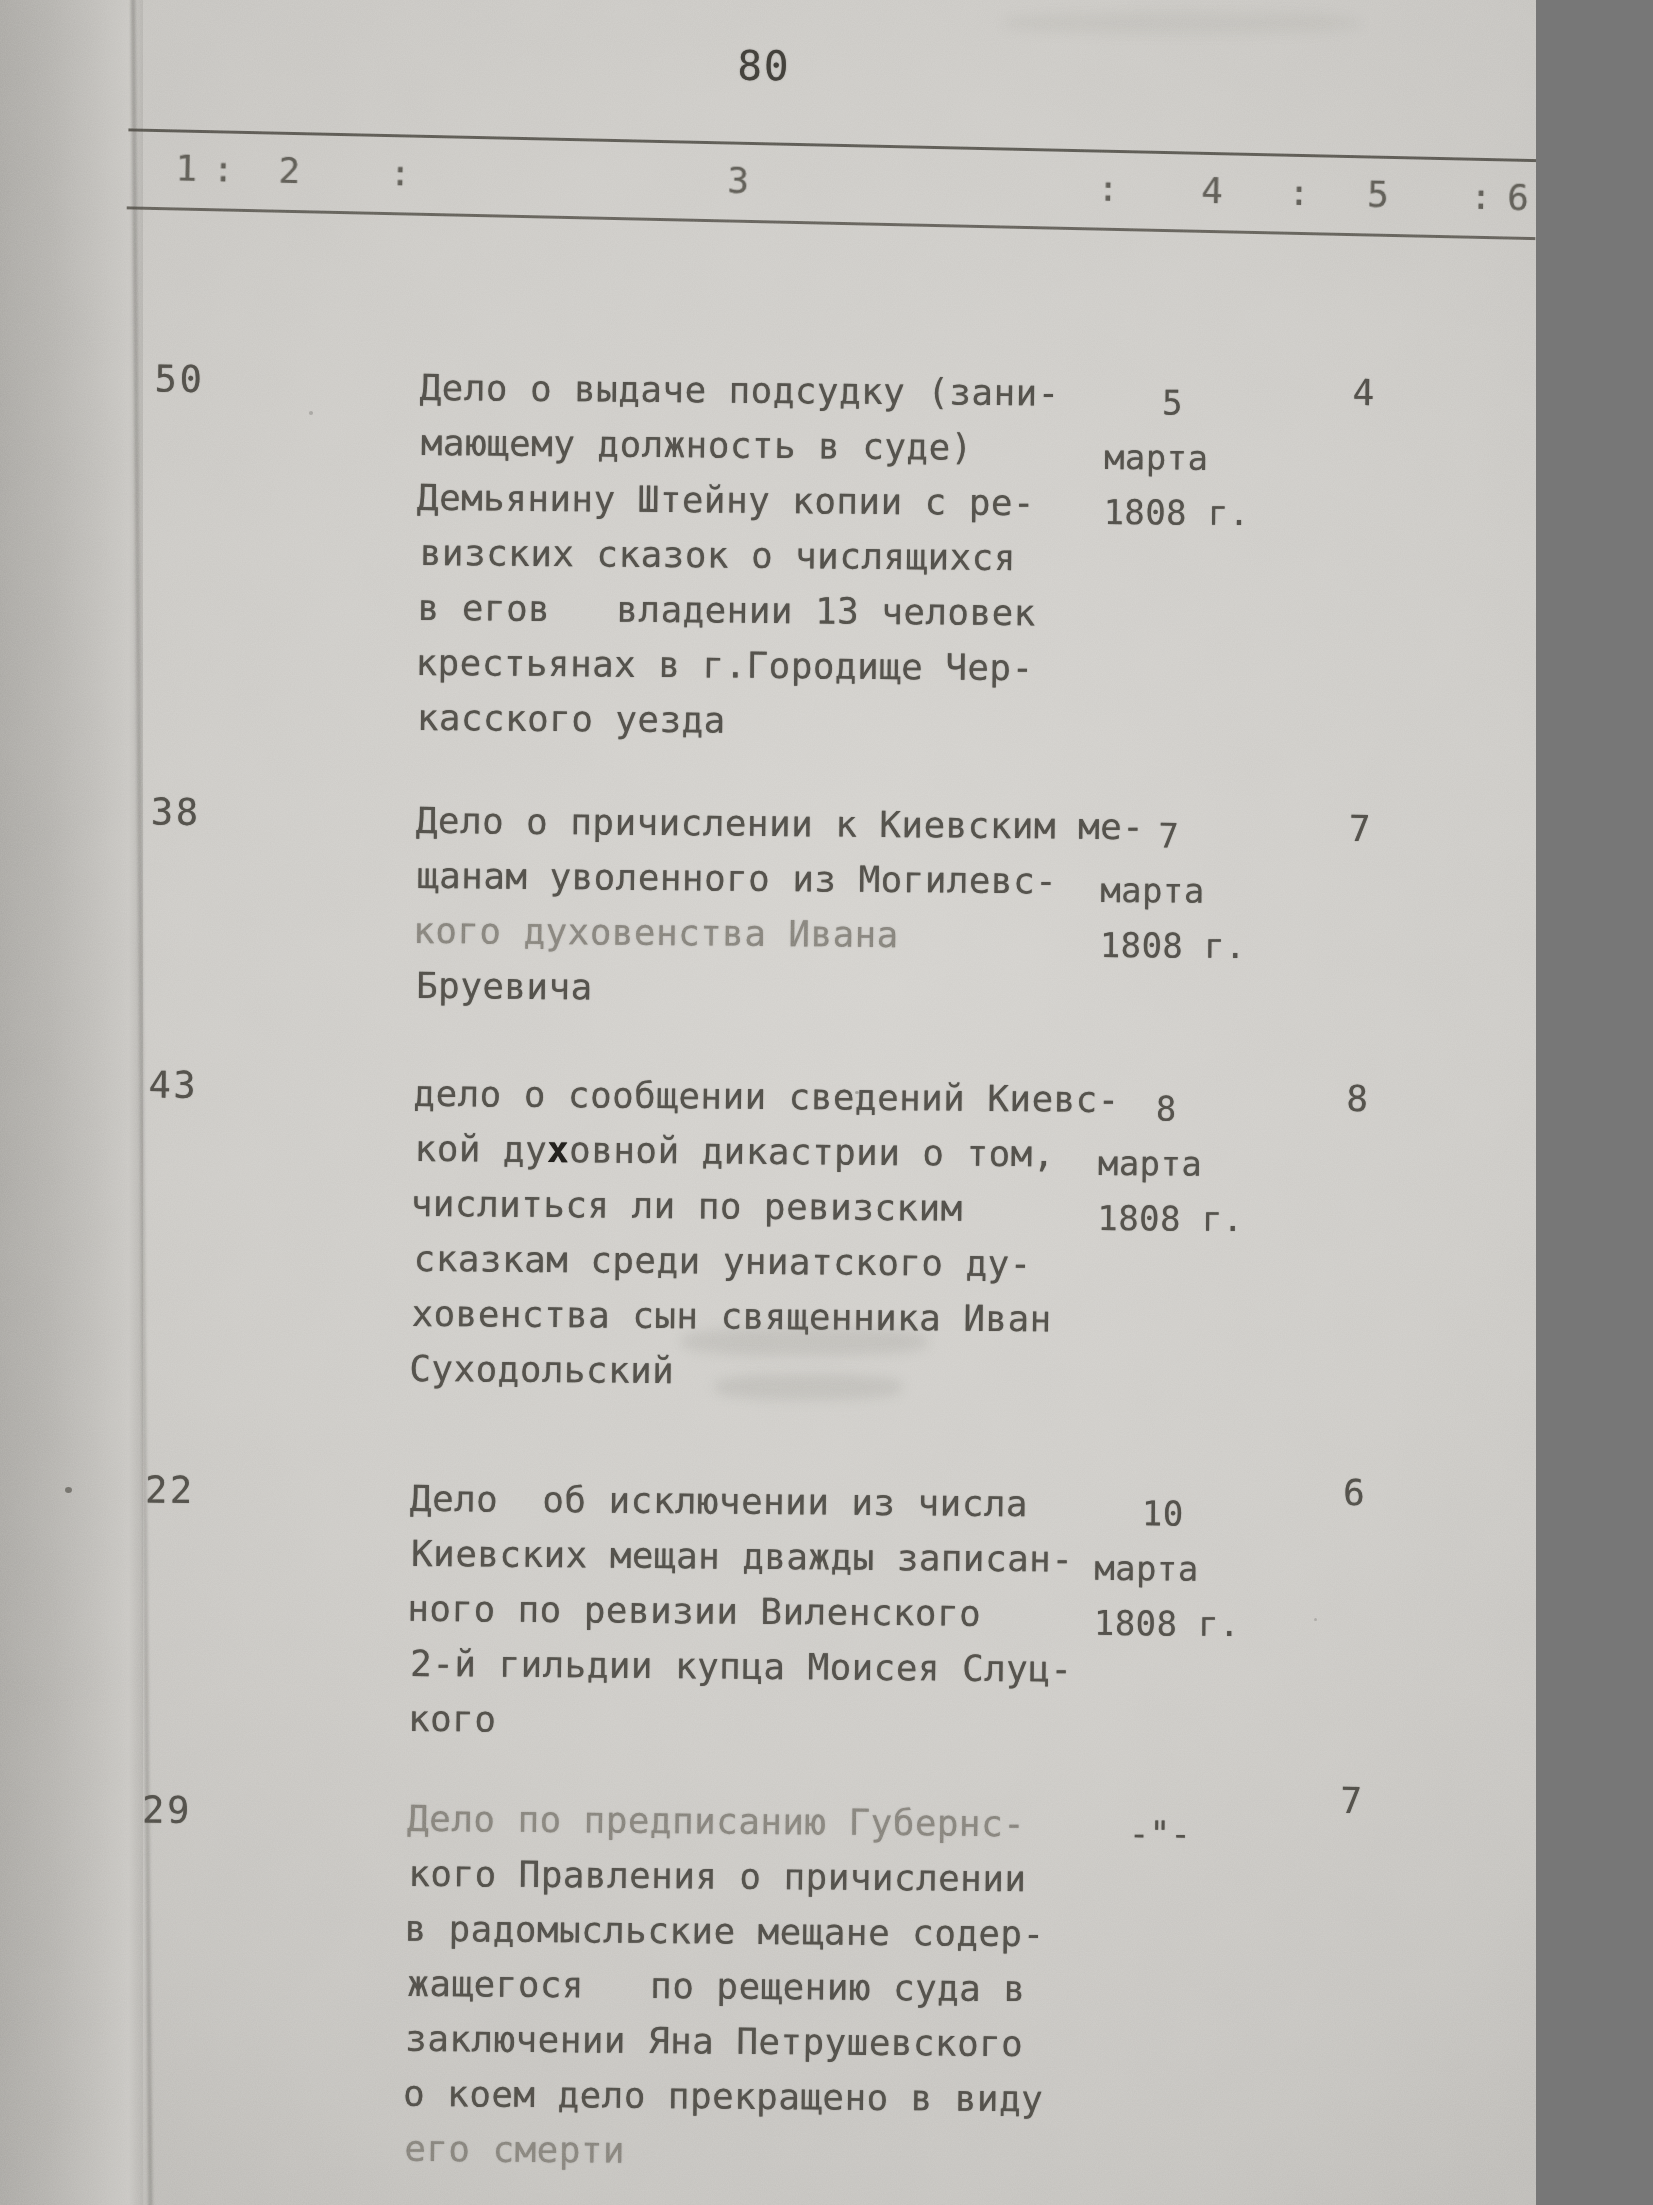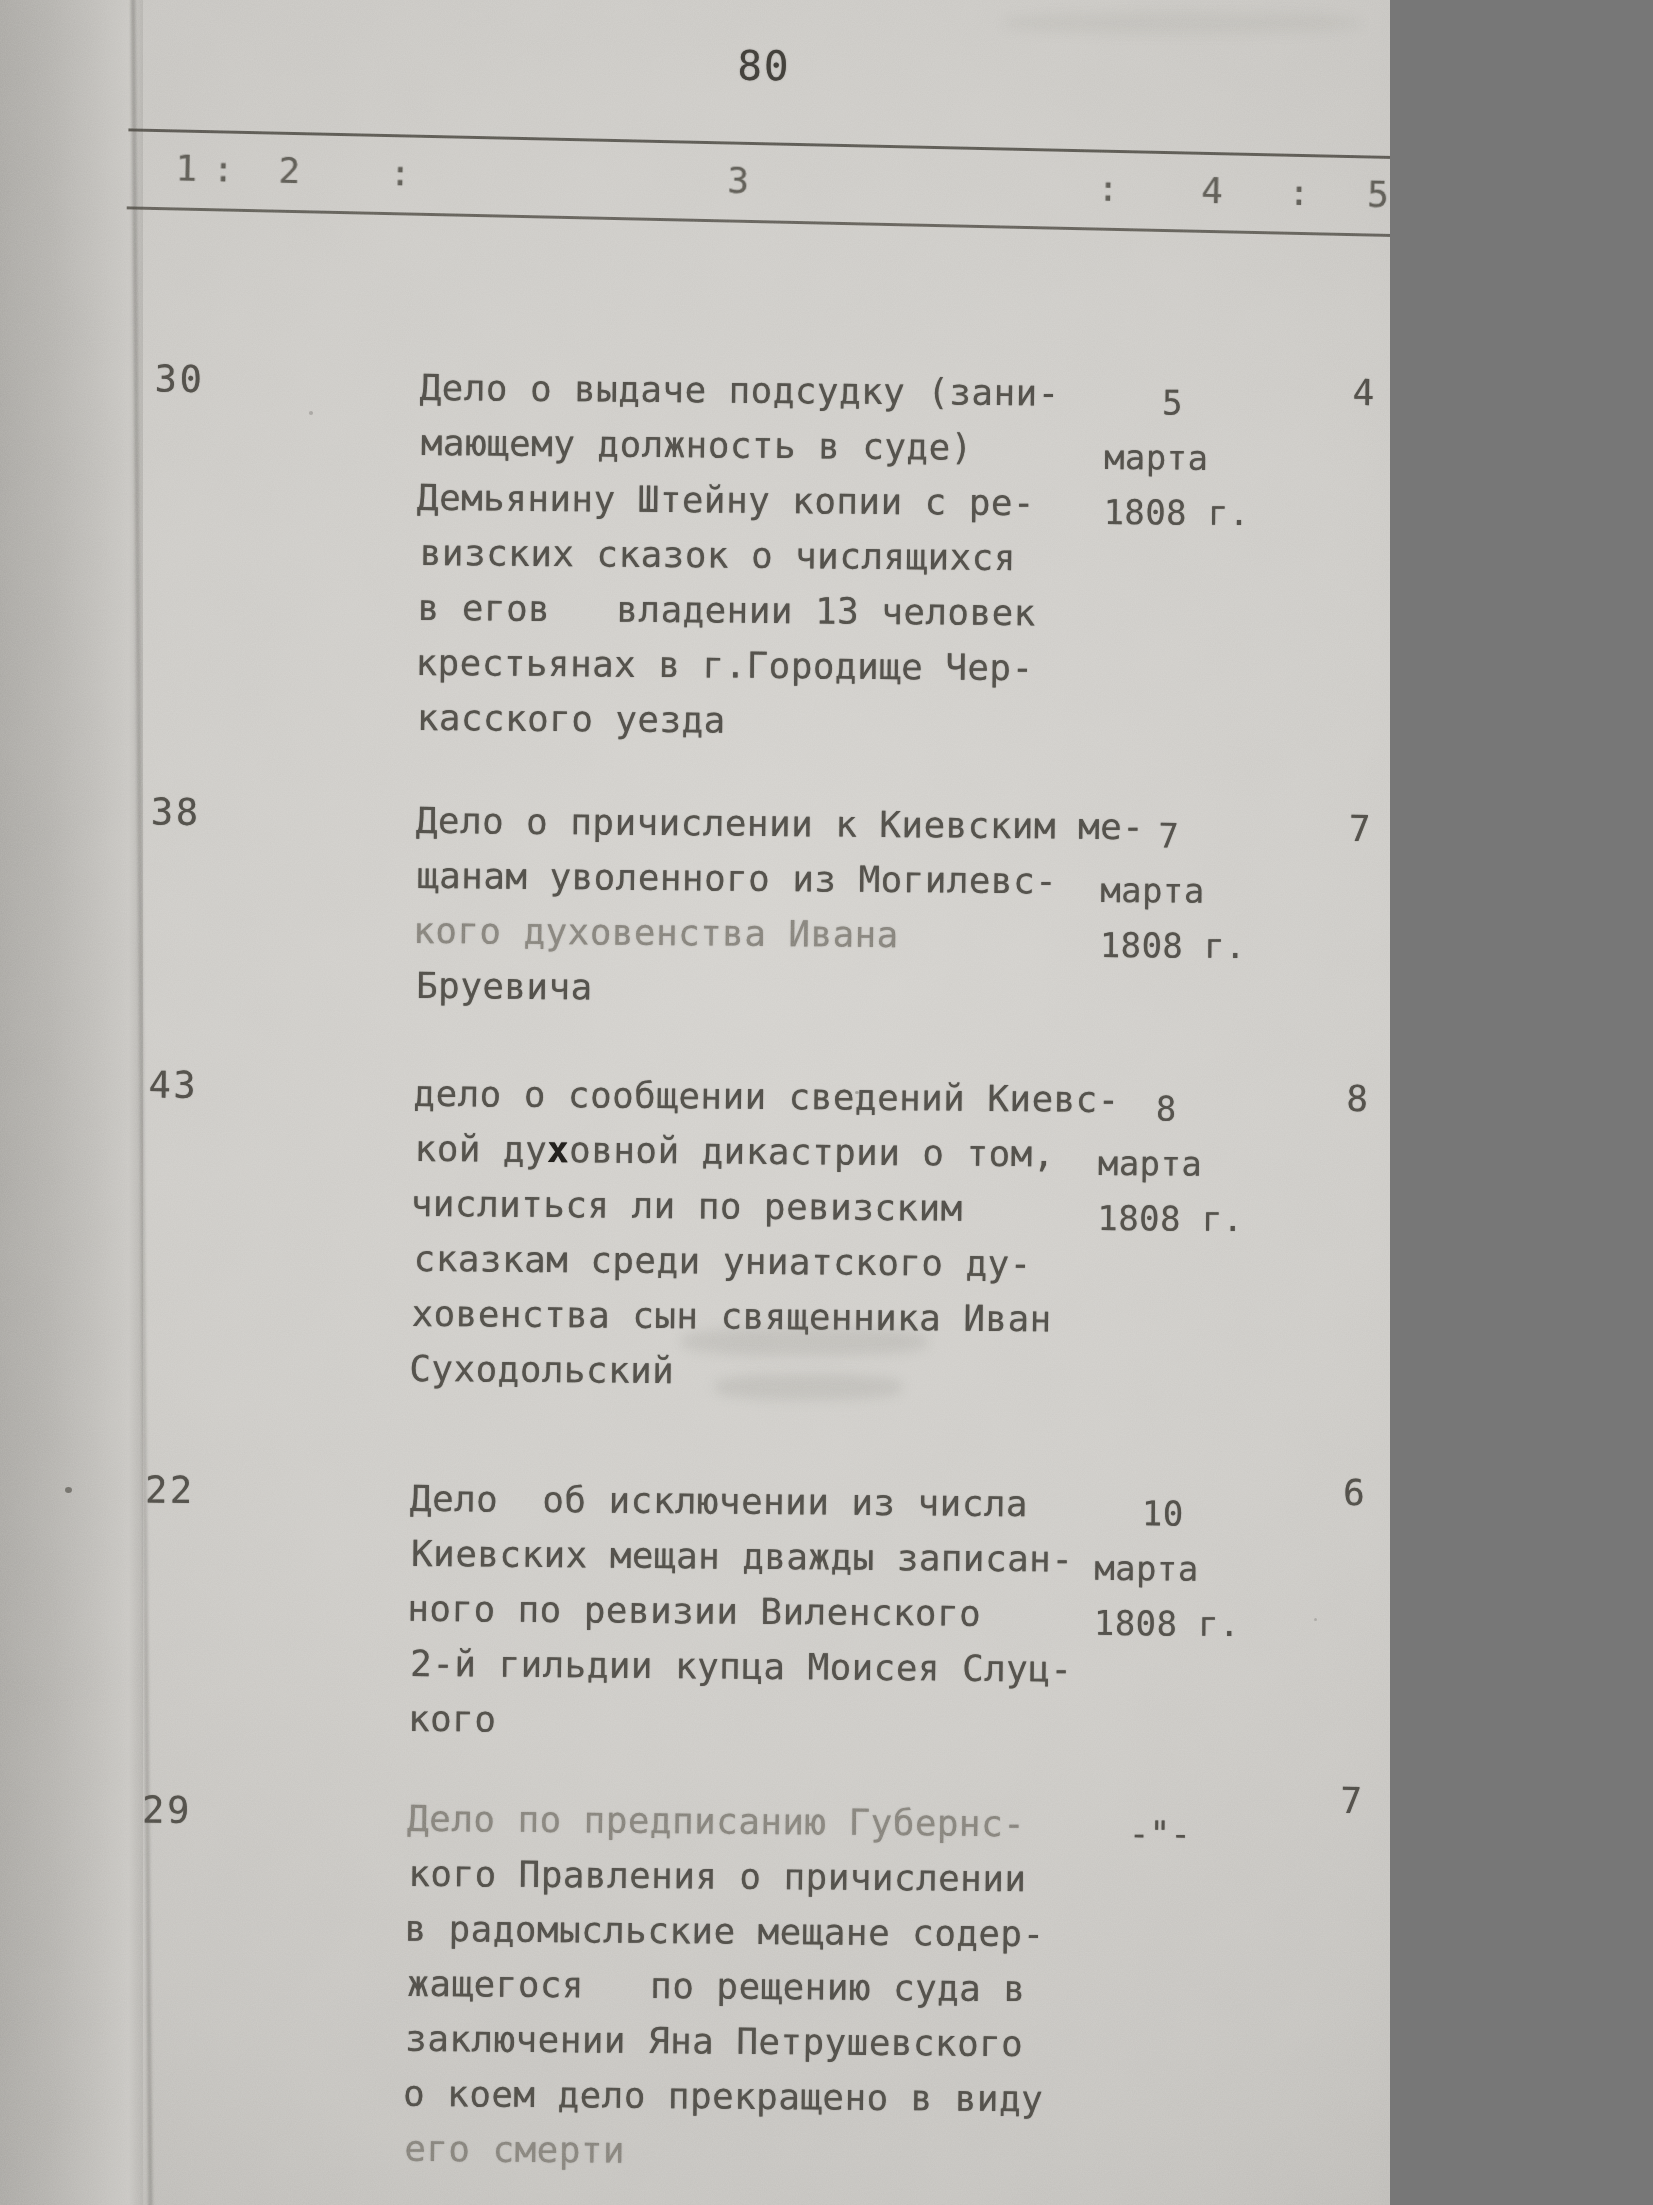--- a/index.html
+++ b/index.html
@@ -1,16 +1,16 @@
 <!DOCTYPE html>
 <html style="font-size:13.6px"><head>
 <meta charset="utf-8">
 <style>
   html,body{margin:0;padding:0;background:#777;}
-  .page{position:relative;width:1390px;height:2205px;overflow:hidden;
+  .page{position:relative;width:1536px;height:2205px;overflow:hidden;
         background:
           radial-gradient(ellipse 1191px 1531px at 55% 42%, #d2d0cc 0%, #cbc9c5 55%, #c3c1bd 85%, #bbb9b5 100%);
         font-family:"DejaVu Sans Mono", monospace;}
   
   .gutter{position:absolute;left:0;top:0;width:143px;height:100%;
           background:linear-gradient(90deg,#a7a5a1 0%,#b1afab 35%,#bfbdb9 72%,#c6c4c0 90%,#b3b1ad 100%);}
   .crease{position:absolute;left:131px;top:-8.5px;width:4.3px;height:2229px;
           background:linear-gradient(180deg,rgba(92,90,86,.45),rgba(104,102,98,.30) 60%,rgba(92,90,86,.42));
           filter:blur(1.4px);transform:rotate(-0.45deg);transform-origin:top center;}
   .content{position:absolute;inset:0;transform:rotate(0.5deg);transform-origin:85px 0px;
@@ -61,21 +61,21 @@
       <span class="h" style="left:600px">3</span>
       <span class="h" style="left:970px">:</span>
       <span class="h" style="left:1074px">4</span>
       <span class="h" style="left:1161px">:</span>
       <span class="h" style="left:1240px">5</span>
       <span class="h" style="left:1343px">:</span>
       <span class="h" style="left:1380px">6</span>
     </div>
 
     <section class="entry" style="top:357px">
-      <div class="num">30</div>
+      <div class="num">50</div>
       <div class="desc">
         <div class="ln">Дело о выдаче подсудку (зани-</div>
         <div class="ln">мающему должность в суде)</div>
         <div class="ln">Демьянину Штейну копии с ре-</div>
         <div class="ln">визских сказок о числящихся</div>
         <div class="ln">в егов   владении 13 человек</div>
         <div class="ln">крестьянах в г.Городище Чер-</div>
         <div class="ln">касского уезда</div>
       </div>
       <div class="date">

